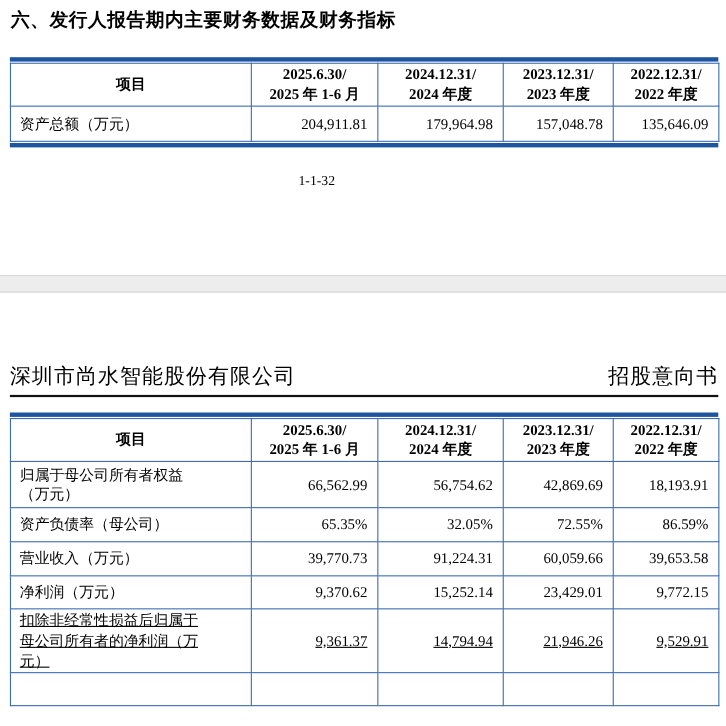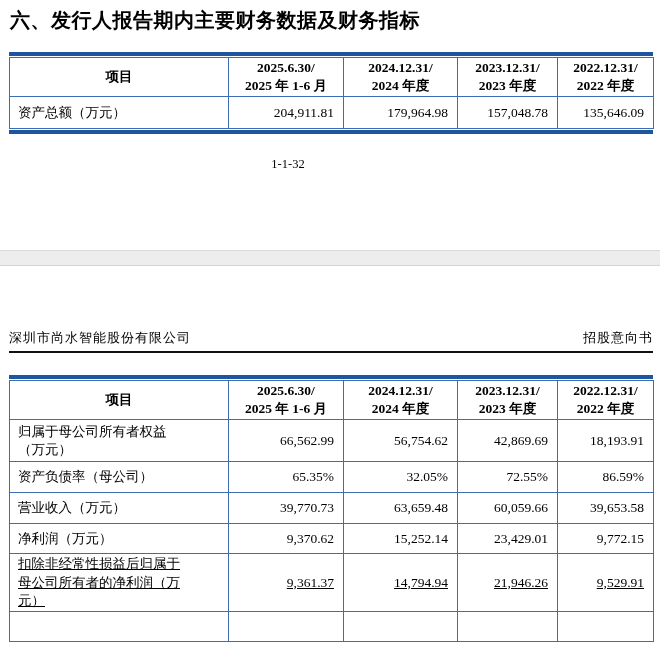--- a/index.html
+++ b/index.html
@@ -11,21 +11,21 @@
     background: #ffffff;
     font-family: "Liberation Serif", "DejaVu Serif", serif;
     color: #000000;
   }
 
   .section-title {
     position: absolute;
     left: 10px; top: 7px;
     font-family: "Liberation Sans", "DejaVu Sans", sans-serif;
     font-weight: bold;
-    font-size: 20px;
+    font-size: 17px;
     letter-spacing: 0.5px;
     color: #000000;
     white-space: nowrap;
   }
 
   
   .fin-table-wrap { position: absolute; left: 9px; width: 644px; }
   .wrap-t1 { top: 52px; }
   .wrap-t2 { top: 375px; }
 
@@ -92,21 +92,21 @@
   
   .doc-header {
     position: absolute;
     left: 9px; top: 329px;
     width: 644px;
     display: flex;
     justify-content: space-between;
     align-items: flex-end;
     padding-bottom: 4px;
     border-bottom: 2px solid #111111;
-    font-size: 13px;
+    font-size: 19px;
   }
   .doc-header .company { letter-spacing: 1px; }
   .doc-header .doctype { letter-spacing: 1px; }
 </style>
 </head>
 <body>
 
 <div class="section-title">六、发行人报告期内主要财务数据及财务指标</div>
 
 <div class="fin-table-wrap wrap-t1">
@@ -189,21 +189,21 @@
       <tr class="rh-single">
         <td class="label-cell">资产负债率（母公司）</td>
         <td class="value-cell">65.35%</td>
         <td class="value-cell">32.05%</td>
         <td class="value-cell">72.55%</td>
         <td class="value-cell">86.59%</td>
       </tr>
       <tr class="rh-single">
         <td class="label-cell">营业收入（万元）</td>
         <td class="value-cell">39,770.73</td>
-        <td class="value-cell">63,659.48</td>
+        <td class="value-cell">91,224.31</td>
         <td class="value-cell">60,059.66</td>
         <td class="value-cell">39,653.58</td>
       </tr>
       <tr class="rh-single-s">
         <td class="label-cell">净利润（万元）</td>
         <td class="value-cell">9,370.62</td>
         <td class="value-cell">15,252.14</td>
         <td class="value-cell">23,429.01</td>
         <td class="value-cell">9,772.15</td>
       </tr>

